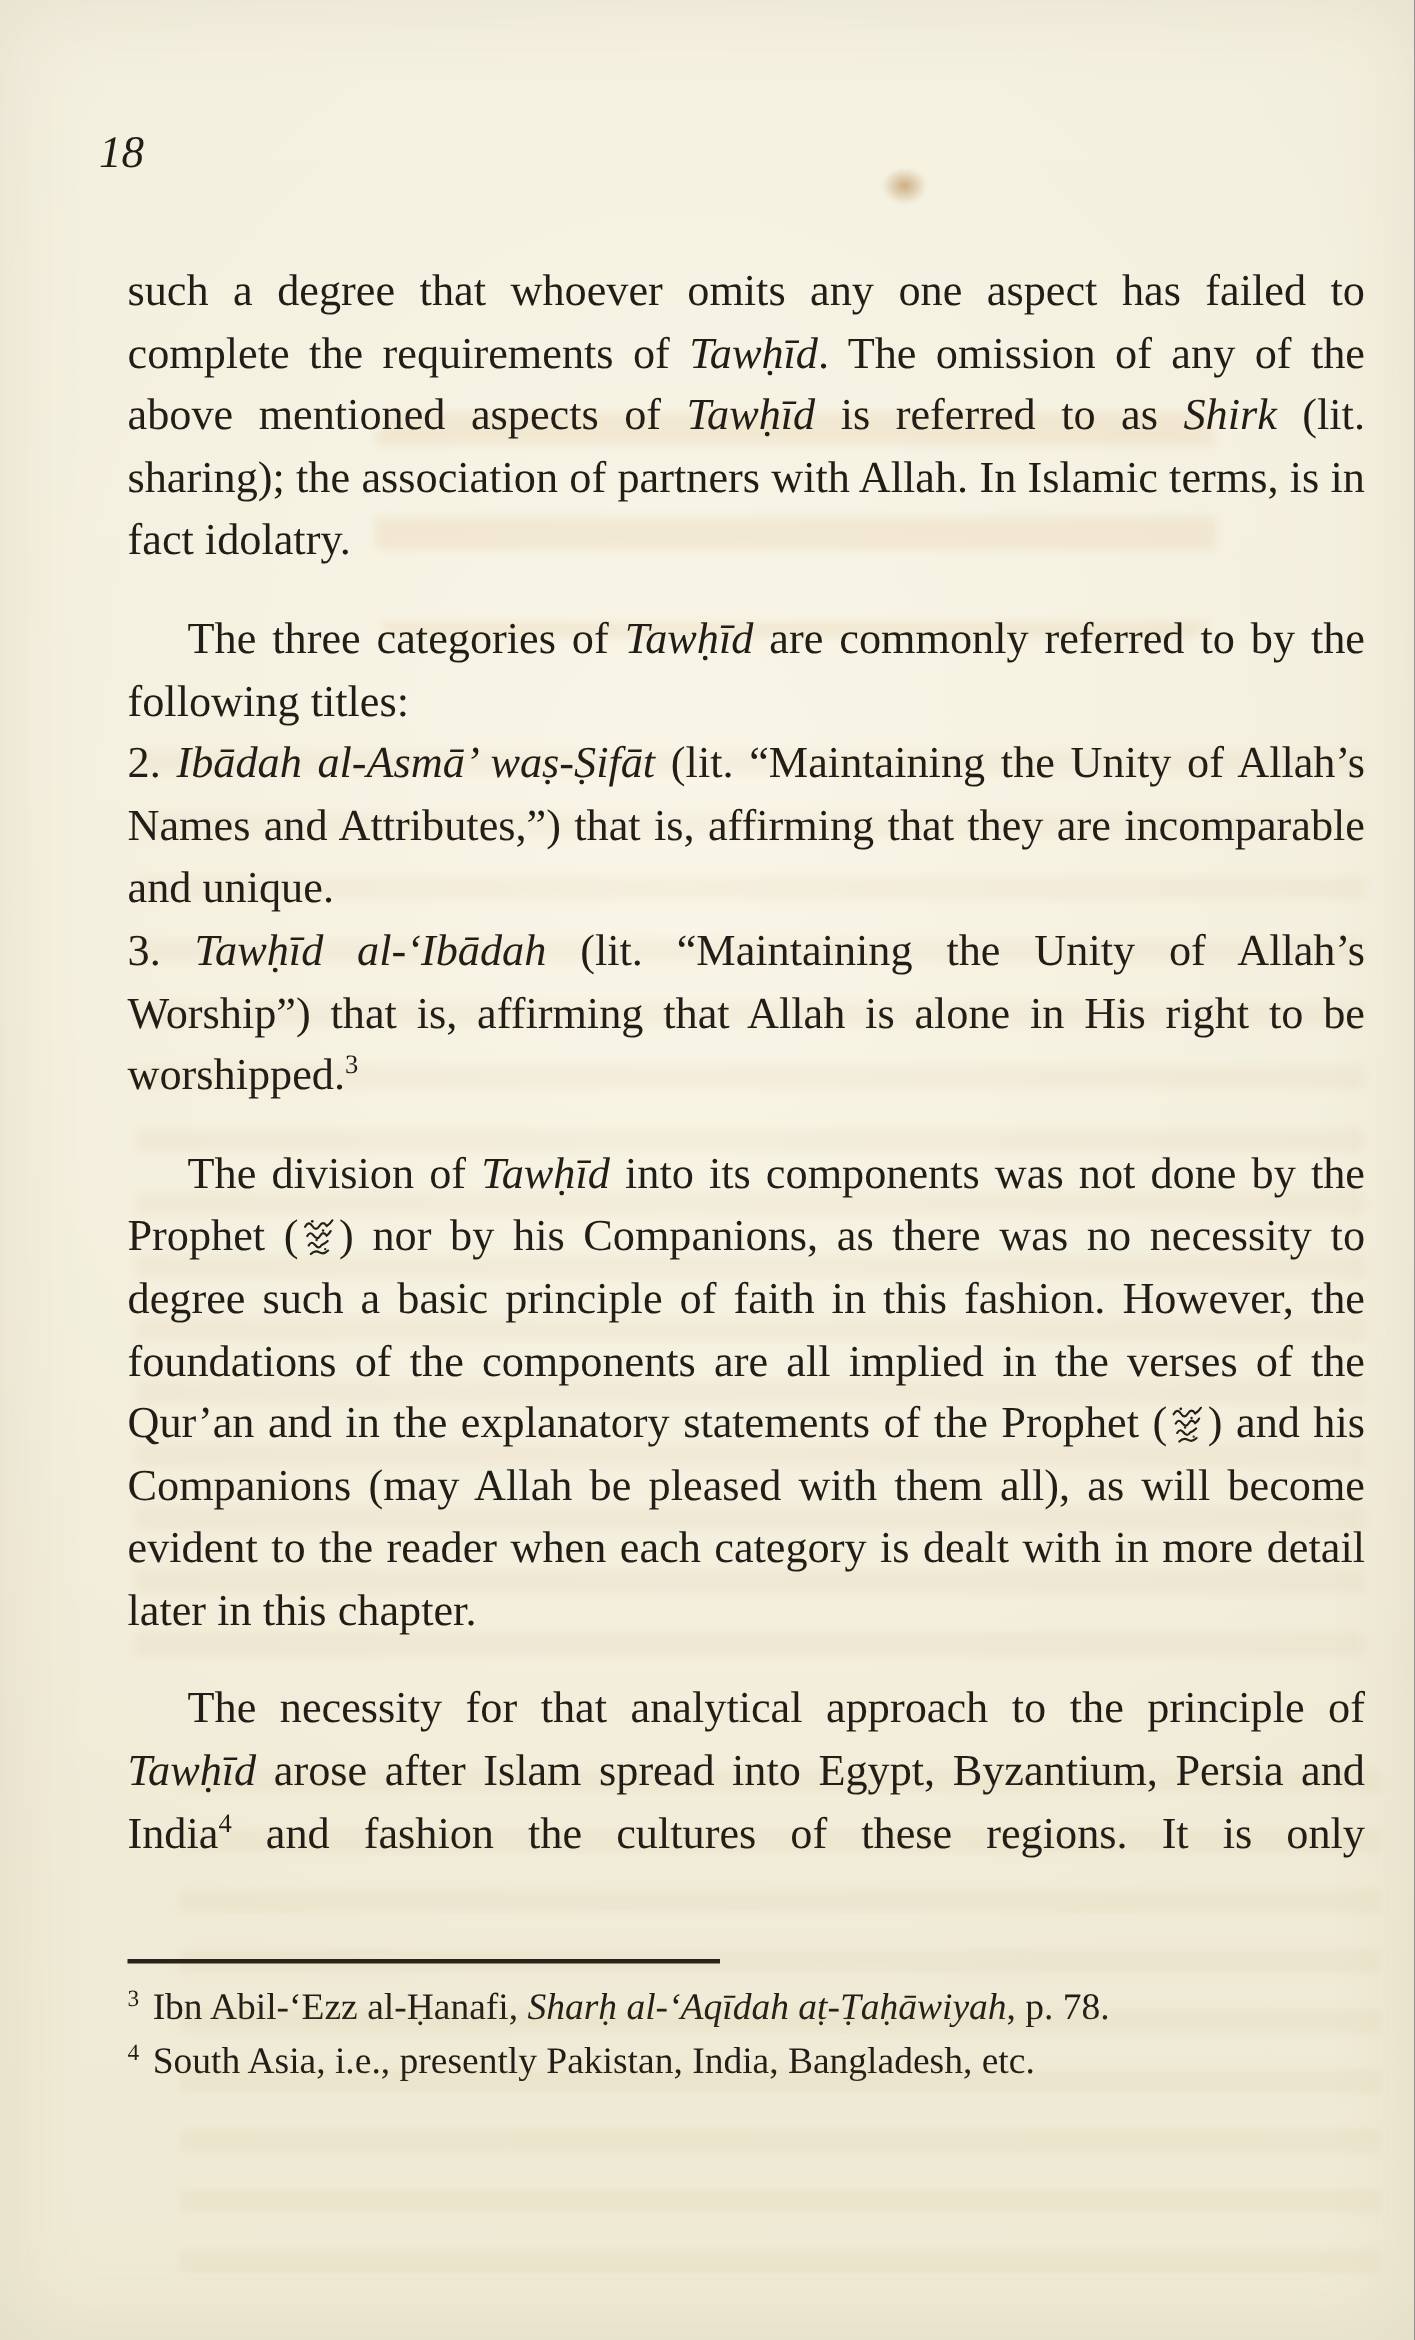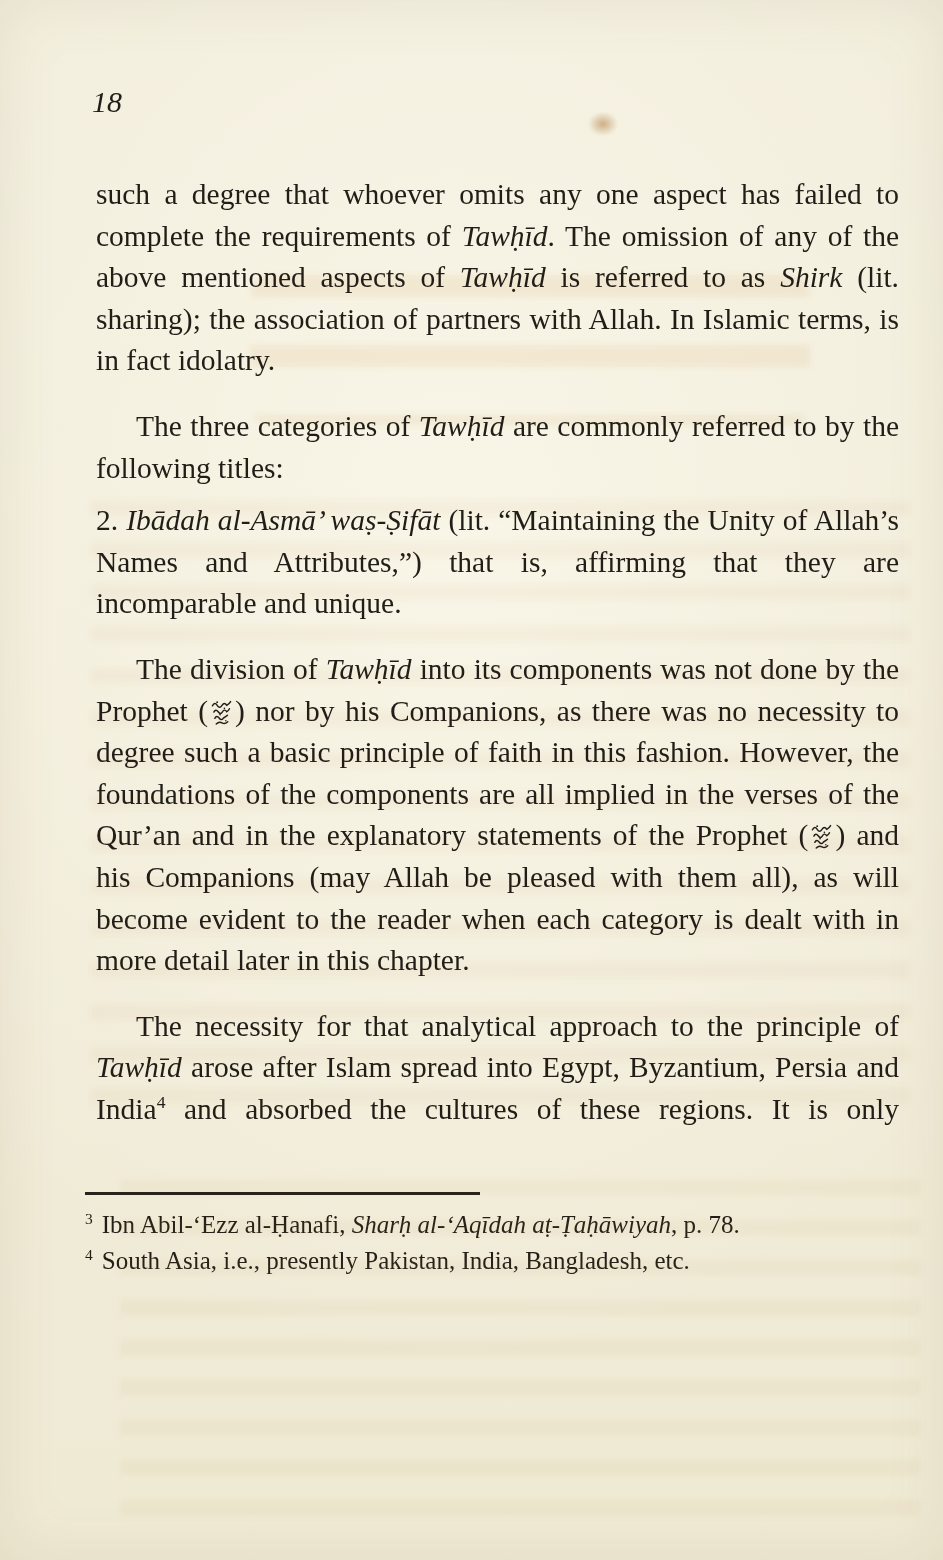--- a/index.html
+++ b/index.html
@@ -45,33 +45,33 @@
     background: radial-gradient(ellipse at center, rgba(165,105,35,0.50) 0%, rgba(165,105,35,0.18) 45%, rgba(165,105,35,0) 72%);
     border-radius: 50%;
     filter: blur(1px);
     pointer-events: none;
   }
   
   .header {
     position: relative;
     display: flex;
     gap: 52px;
-    padding: 82px 0 0 92px;
+    padding: 82px 0 0 66px;
     font-style: italic;
     font-size: 30px;
     line-height: 40px;
   }
   
   .content {
     position: relative;
     margin: 52px 33px 0 85px;
     font-size: 29.5px;
     line-height: 41.6px;
   }
-  .para { margin: 11px; text-align: justify; }
+  .para { margin: 0; text-align: justify; }
   .gap { margin-top: 24px; }
   .indent { text-indent: 40px; }
   .just-last { text-align-last: justify; }
   .it { font-style: italic; }
   .sup { vertical-align: super; font-size: 0.60em; line-height: 0; }
   
   .salutation { display: inline-block; vertical-align: -7px; margin: 0 2px; }
   .salutation svg { display: block; }
   
   .fn-rule {
@@ -108,20 +108,21 @@
   </div>
 
   <div class="content">
     <p class="para"><span>such a degree that whoever omits any one aspect has failed to complete the requirements of </span><span class="it">Tawḥīd</span><span>. The omission of any of the above mentioned aspects of </span><span class="it">Tawḥīd</span><span> is referred to as </span><span class="it">Shirk</span><span> (lit. sharing); the association of partners with Allah. In Islamic terms, is in fact idolatry.</span></p>
 
     <p class="para gap indent"><span>The three categories of </span><span class="it">Tawḥīd</span><span> are commonly referred to by the following titles:</span></p>
 
 
     <p class="para"><span>2. </span><span class="it">Ibādah al-Asmā’ waṣ-Ṣifāt</span><span> (lit. “Maintaining the Unity of Allah’s Names and Attributes,”) that is, affirming that they are incomparable and unique.</span></p>
 
+    <p class="para"><span>3. </span><span class="it">Tawḥīd al-‘Ibādah</span><span> (lit. “Maintaining the Unity of Allah’s Worship”) that is, affirming that Allah is alone in His right to be worshipped.</span><span class="sup">3</span></p>
 
     <p class="para gap indent"><span>The division of </span><span class="it">Tawḥīd</span><span> into its components was not done by the Prophet (</span><span class="salutation">
     <svg viewBox="0 0 24 30" width="23" height="29" aria-hidden="true">
       <g fill="none" stroke="#241f18" stroke-width="1.5" stroke-linecap="round">
         <path d="M2.5 7 q2.5 -4.5 5 -0.5 t5 0 t5 0 q2.5 -1.5 4 -4"></path>
         <path d="M4 13.5 q2 -3.8 4.5 -0.3 t4.5 0 t4.5 0 q2 -1.5 2.8 -3.2"></path>
         <path d="M5 20 q2 -3.6 4.5 -0.3 t4.5 0 q2.6 -1.2 4.2 -2.8"></path>
         <path d="M6.5 26 q3 -3 6 -1.2 t6 -1.2"></path>
       </g>
       <g fill="#241f18">
@@ -141,21 +142,21 @@
       </g>
       <g fill="#241f18">
         <circle cx="7.5" cy="3.2" r="0.95"></circle>
         <circle cx="15" cy="9.6" r="0.85"></circle>
         <circle cx="10.5" cy="16.2" r="0.85"></circle>
         <circle cx="16.5" cy="22.6" r="0.8"></circle>
       </g>
     </svg>
   </span><span>) and his Companions (may Allah be pleased with them all), as will become evident to the reader when each category is dealt with in more detail later in this chapter.</span></p>
 
-    <p class="para gap indent just-last"><span>The necessity for that analytical approach to the principle of </span><span class="it">Tawḥīd</span><span> arose after Islam spread into Egypt, Byzantium, Persia and India</span><span class="sup">4</span><span> and absorbed the cultures of these regions. It is only</span></p>
+    <p class="para gap indent just-last"><span>The necessity for that analytical approach to the principle of </span><span class="it">Tawḥīd</span><span> arose after Islam spread into Egypt, Byzantium, Persia and India</span><span class="sup">4</span><span> and fashion the cultures of these regions. It is only</span></p>
 
     <hr class="fn-rule">
   </div>
 
   <div class="footnote">
     <sup class="fn-marker">3</sup><span class="fn-text"><span>Ibn Abil-‘Ezz al-Ḥanafi, </span><span class="it">Sharḥ al-‘Aqīdah aṭ-Ṭaḥāwiyah</span><span>, p. 78.</span></span>
   </div>
 
   <div class="footnote">
     <sup class="fn-marker">4</sup><span class="fn-text"><span>South Asia, i.e., presently Pakistan, India, Bangladesh, etc.</span></span>

